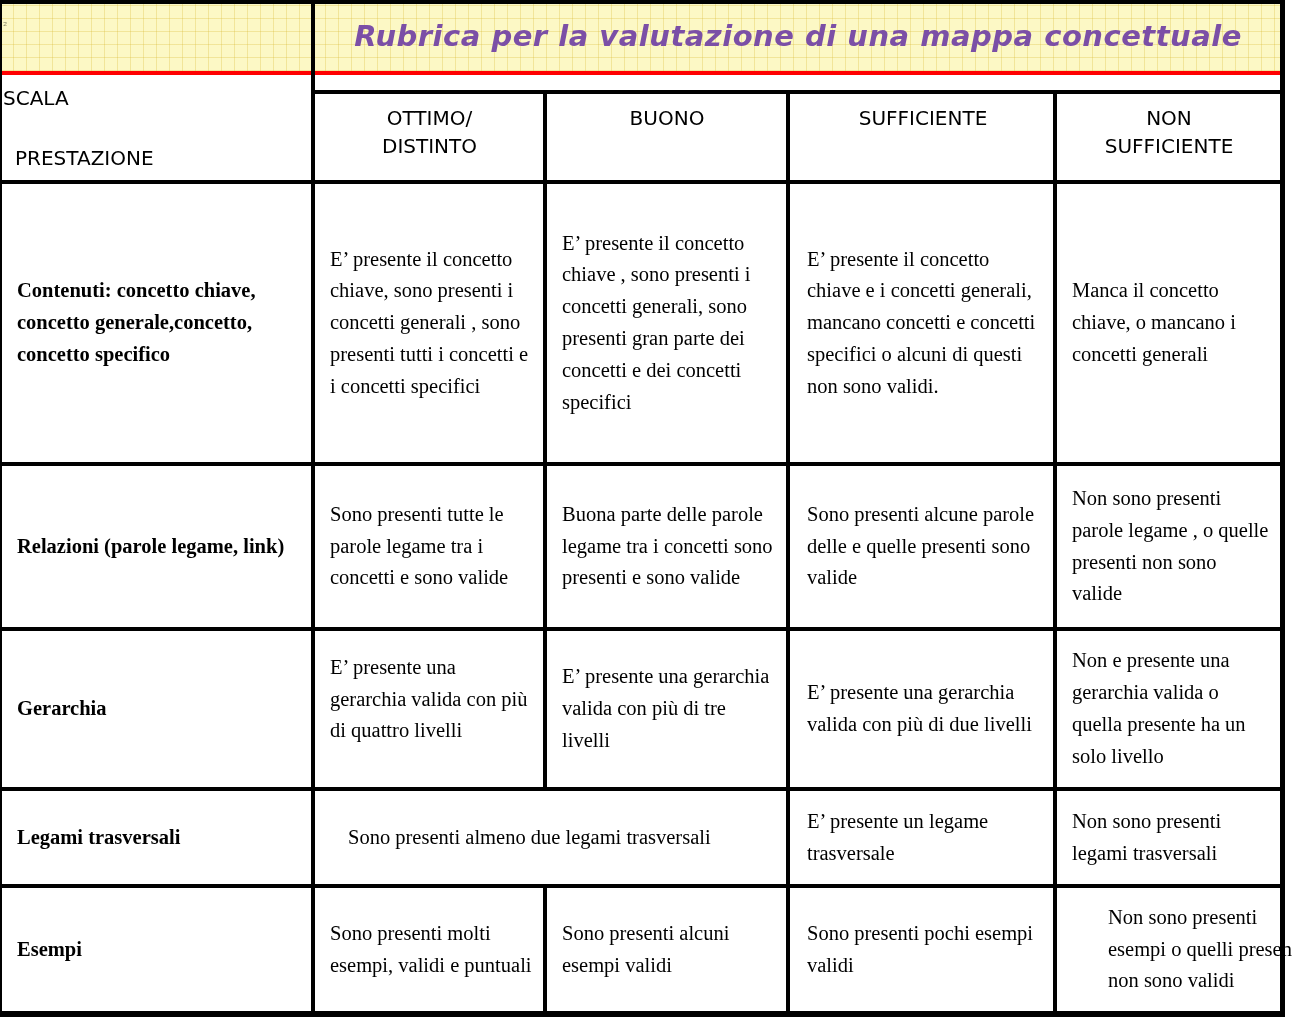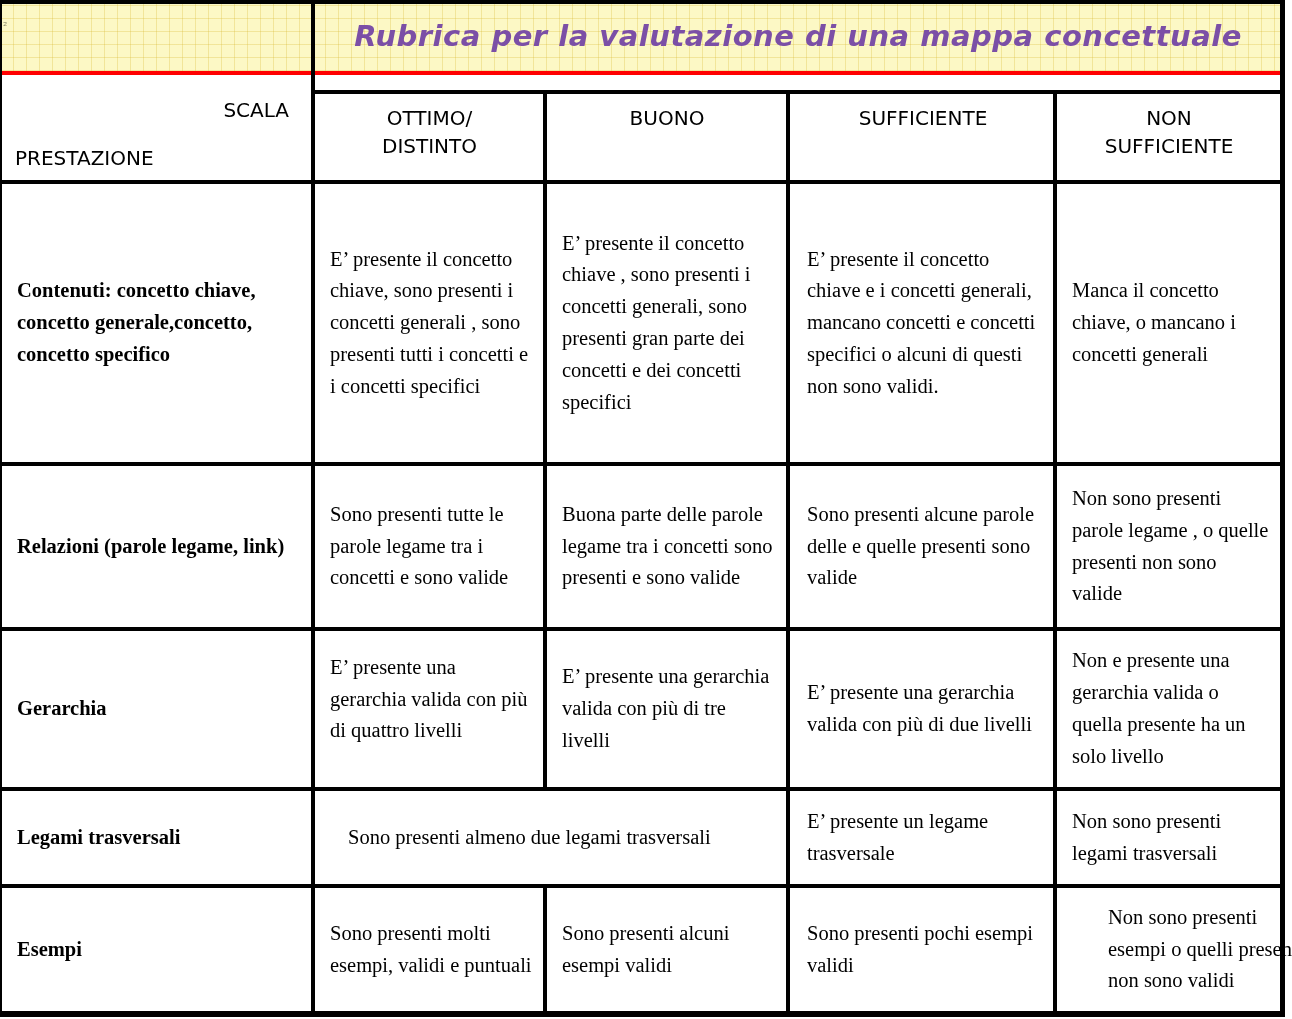--- a/index.html
+++ b/index.html
@@ -71,21 +71,21 @@
   <div class="line" style="left:786px;top:90px;width:4px;height:921px;"></div>
   <div class="line" style="left:1053px;top:90px;width:4px;height:921px;"></div>
 
   <div class="line" style="left:311px;top:90px;width:974px;height:4px;"></div>
   <div class="line" style="left:0;top:180px;width:1285px;height:4px;"></div>
   <div class="line" style="left:0;top:462px;width:1285px;height:4px;"></div>
   <div class="line" style="left:0;top:627px;width:1285px;height:4px;"></div>
   <div class="line" style="left:0;top:787px;width:1285px;height:4px;"></div>
   <div class="line" style="left:0;top:884px;width:1285px;height:4px;"></div>
 
-  <div class="axis" style="left:3px;top:98px;width:286px;text-align:right;">SCALA</div>
+  <div class="axis" style="left:3px;top:86px;width:286px;text-align:left;">SCALA</div>
   <div class="axis" style="left:15px;top:146px;">PRESTAZIONE</div>
 
   <div class="hdr" style="left:316px;width:227px;">OTTIMO/
 DISTINTO</div>
   <div class="hdr" style="left:548px;width:238px;">BUONO</div>
   <div class="hdr" style="left:793px;width:260px;">SUFFICIENTE</div>
   <div class="hdr" style="left:1058px;width:222px;">NON
 SUFFICIENTE</div>
 
   <div class="cell crit" style="left:3px;top:184px;width:308px;height:278px;">Contenuti: concetto chiave, concetto generale,concetto, concetto specifico</div>

